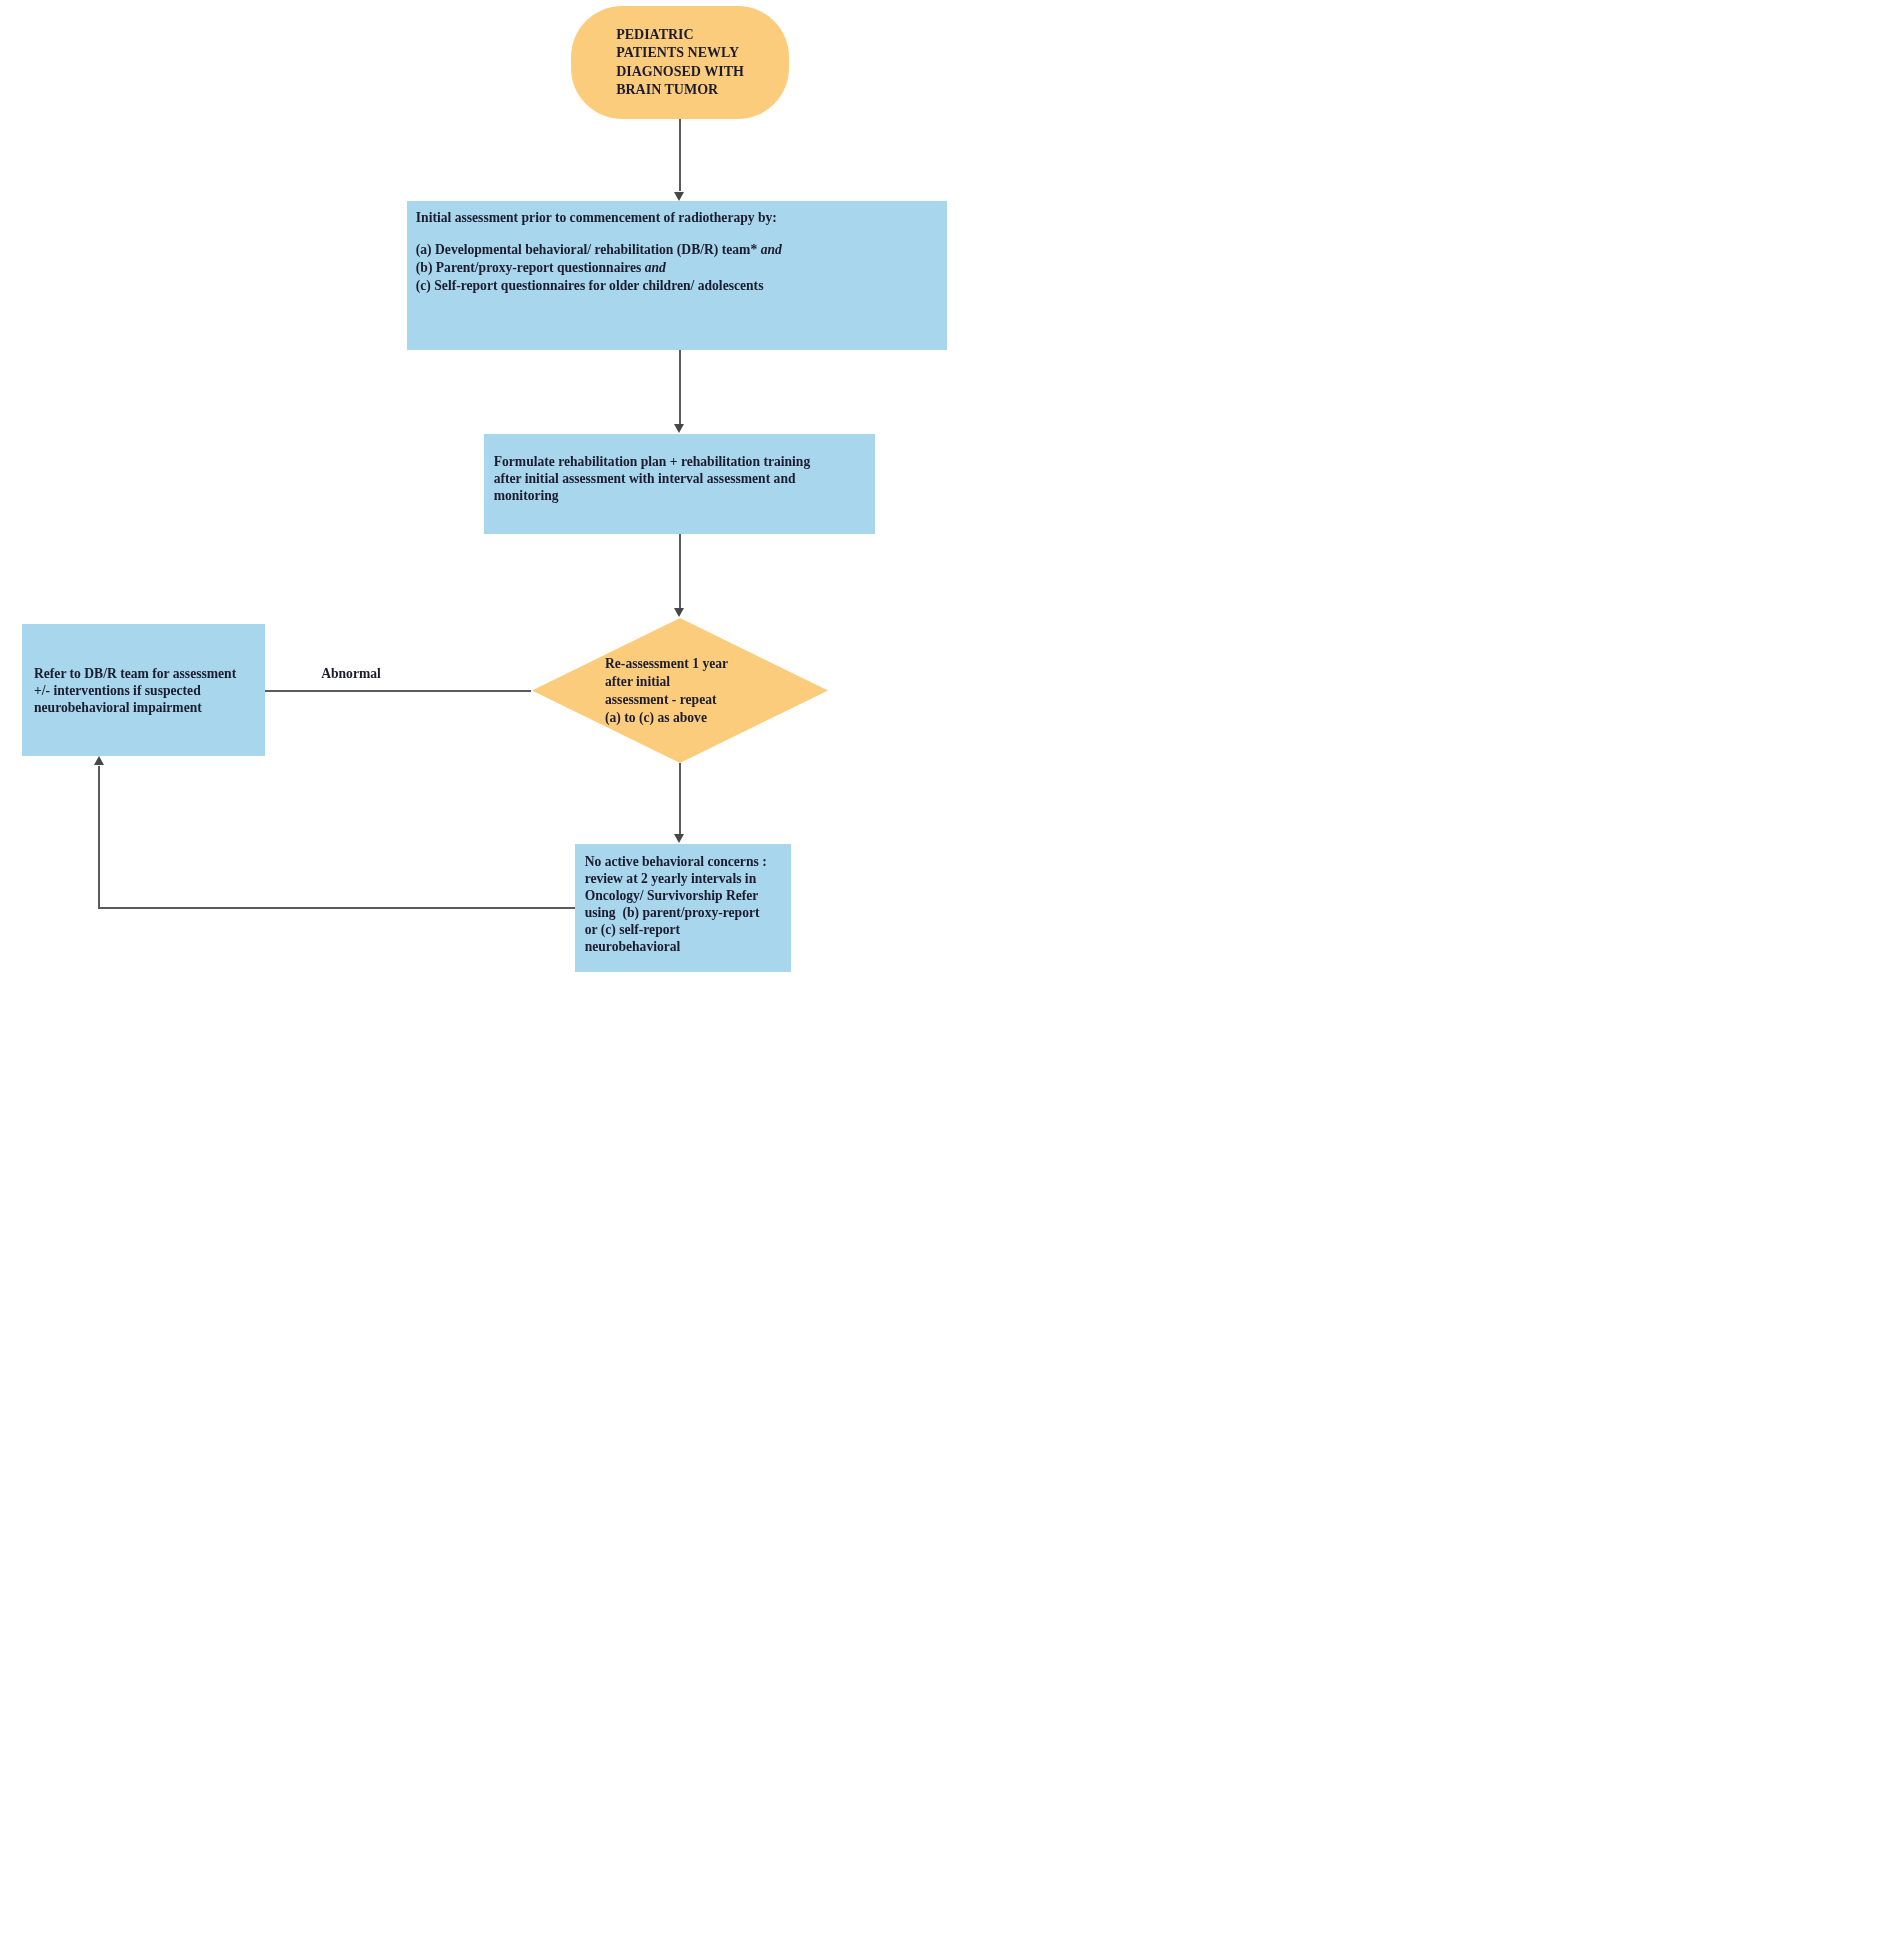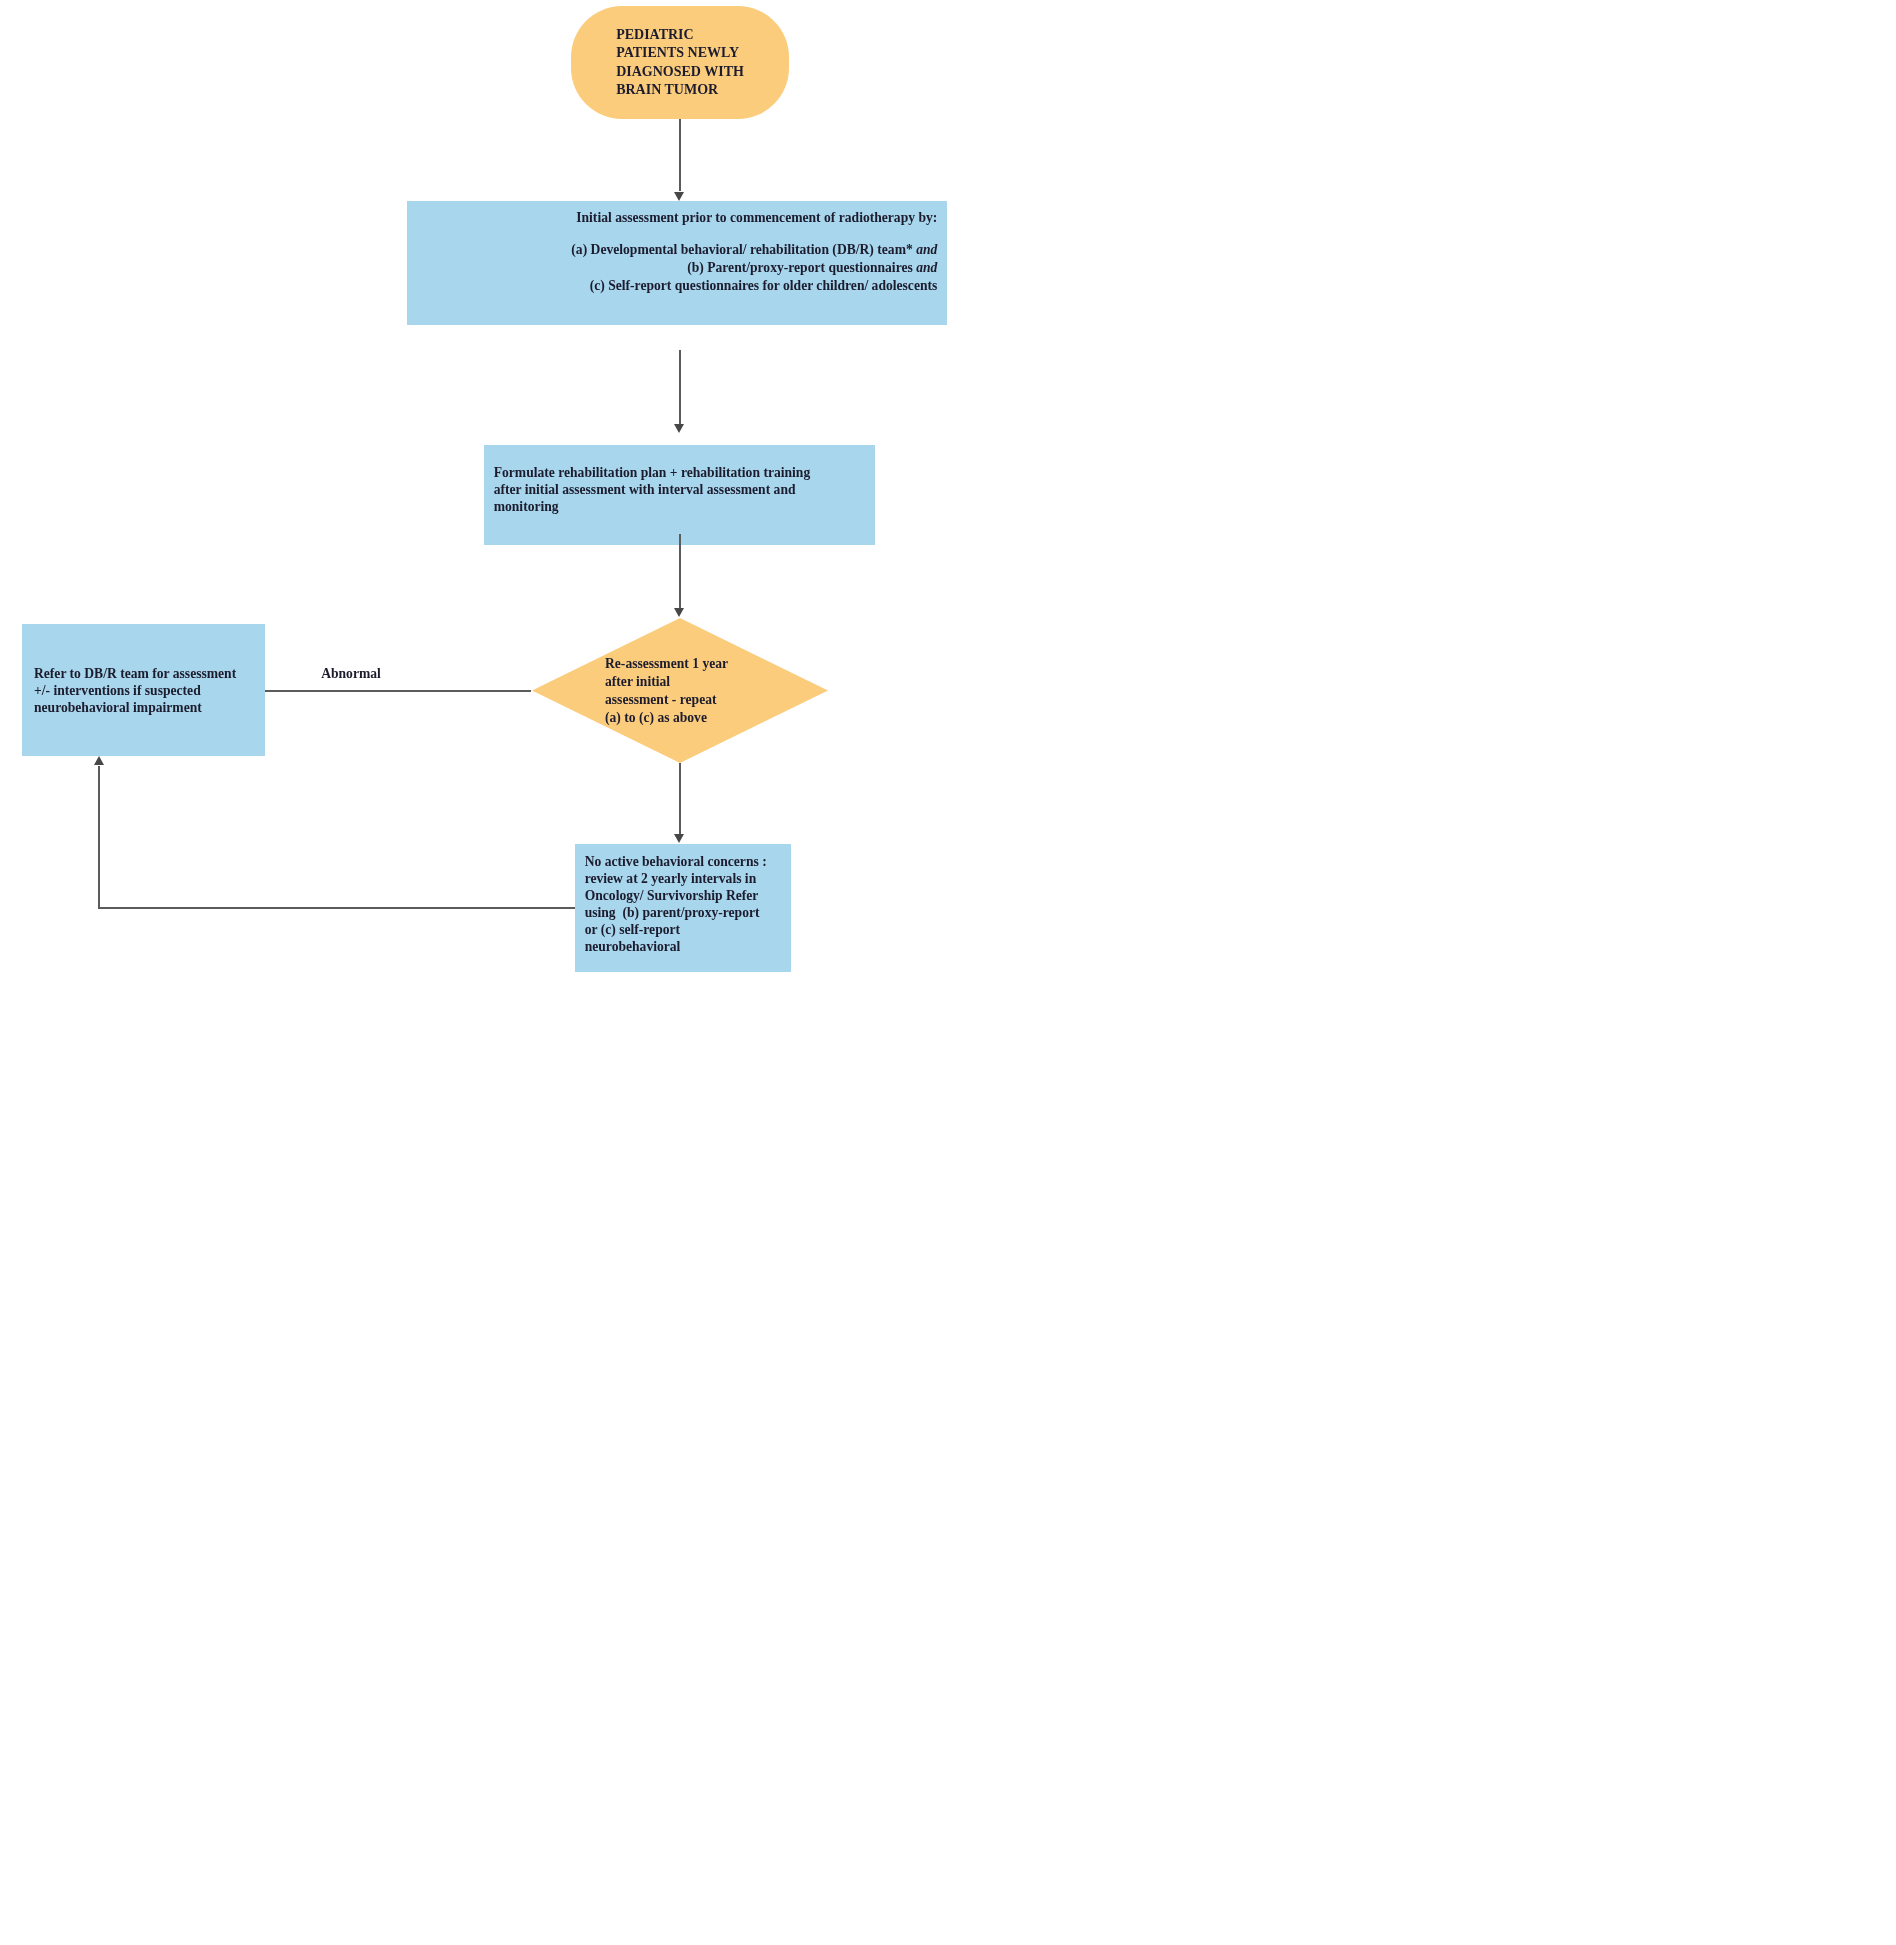--- a/index.html
+++ b/index.html
@@ -26,25 +26,25 @@
   .line{display:block;white-space:pre-wrap;}
   
   .oval{
     left:571px;top:6.3px;width:218px;height:113px;
     border-radius:51px;
     display:flex;align-items:center;justify-content:center;
     font-size:14px;line-height:18.5px;
   }
   
   .rect{font-size:13.6px;line-height:17px;}
-  .box-initial{left:407px;top:201px;width:540px;height:124px;padding:8.3px 9.7px 0 8.8px;text-align:right;}
+  .box-initial{left:407px;top:201px;width:540px;height:149px;padding:8.3px 9.7px 0 8.8px;}
   .box-initial .title{margin-bottom:14.6px;}
   .box-initial .item{margin-bottom:1px;white-space:pre-wrap;}
   .box-initial .em{font-style:italic;}
-  .box-formulate{left:484px;top:445px;width:391px;height:100px;padding:18.5px 8.8px 0 9.7px;}
+  .box-formulate{left:484px;top:434px;width:391px;height:100px;padding:18.5px 8.8px 0 9.7px;}
   .box-refer{left:6.3px;top:624px;width:243px;height:132px;display:flex;flex-direction:column;justify-content:center;padding:0 5.8px 0 11.7px;margin-left:16px;}
   .box-noconcerns{left:575px;top:844px;width:216px;height:128px;padding:9.3px 3.9px 0 9.7px;}
   
   .diamond{
     left:532px;top:618px;width:296px;height:145px;
     background:var(--node-orange);
     clip-path:polygon(50% 0,100% 50%,50% 100%,0 50%);
   }
   .diamond-text{
     position:absolute;left:73px;top:50%;transform:translateY(-50%);

